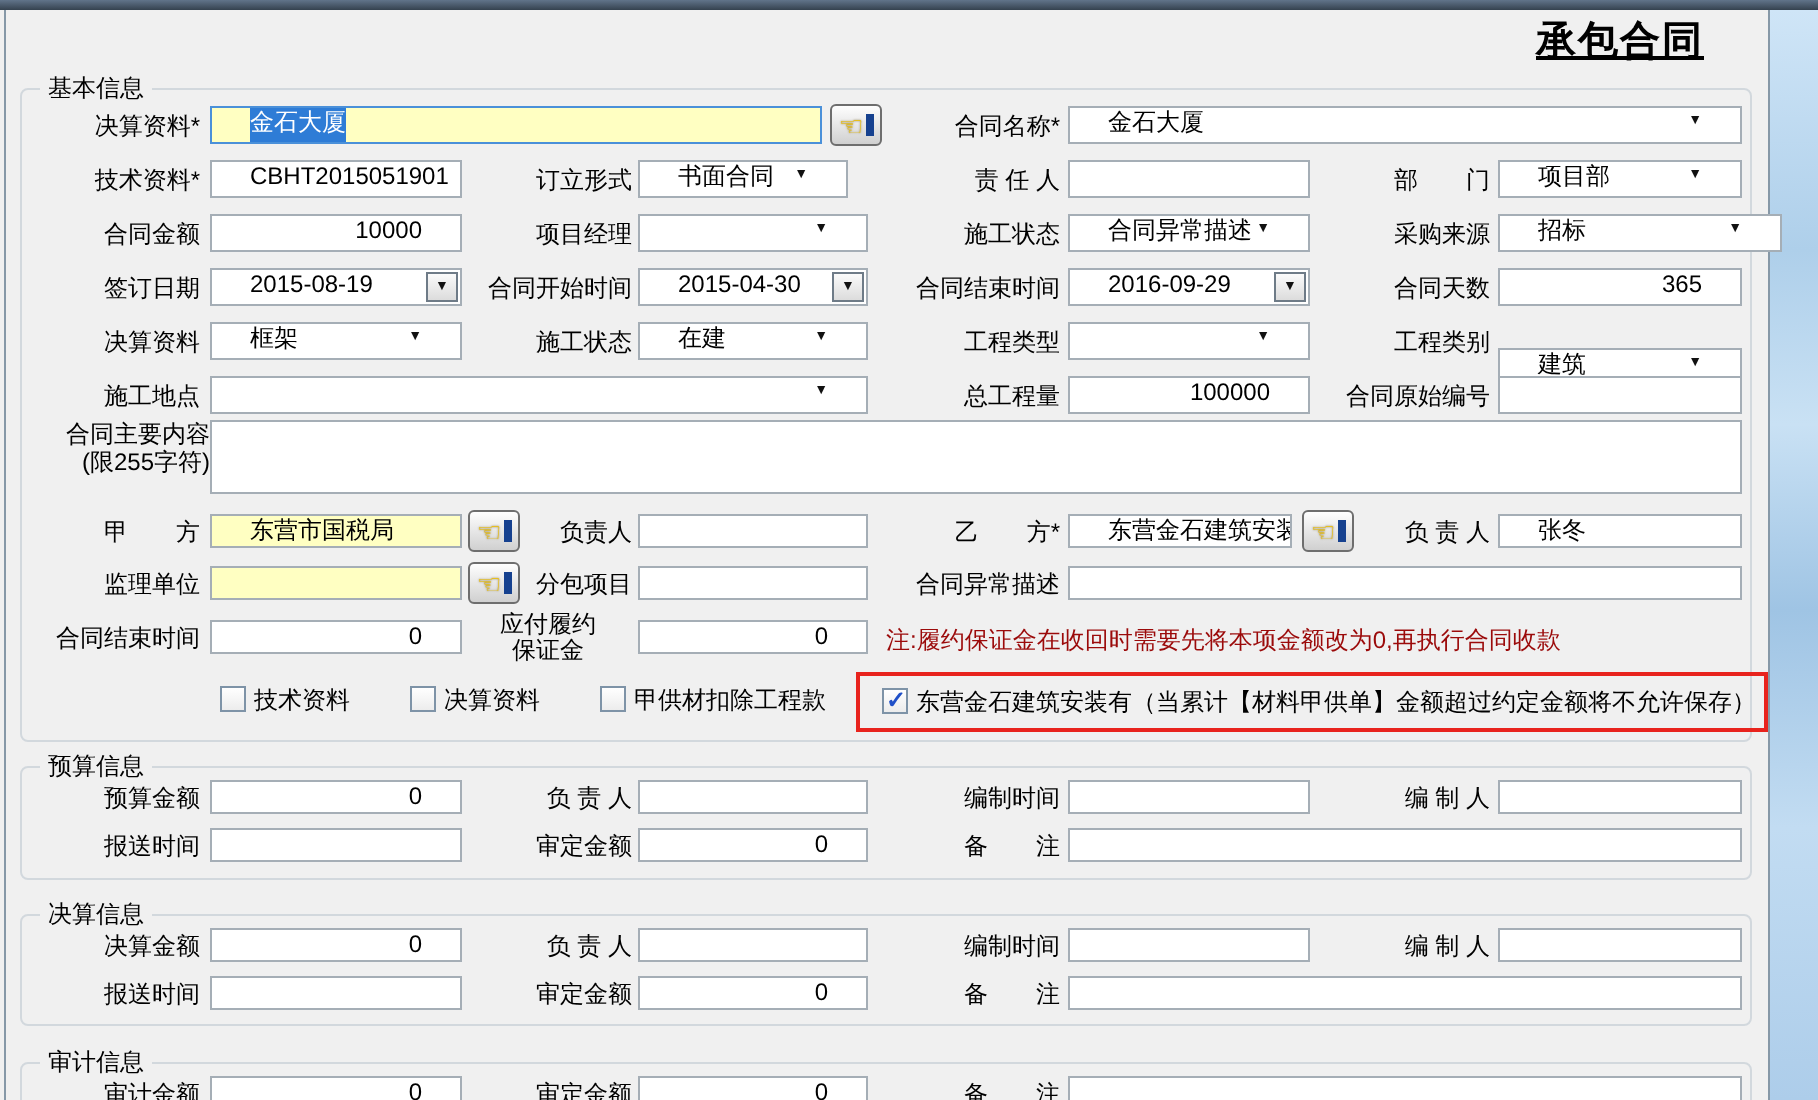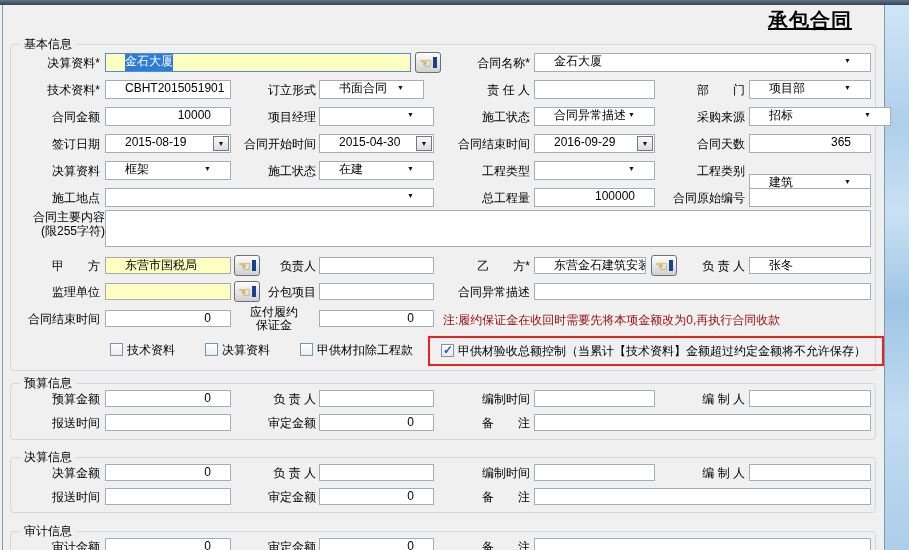--- a/index.html
+++ b/index.html
@@ -226,21 +226,21 @@
 <div class="rednote">注:履约保证金在收回时需要先将本项金额改为0,再执行合同收款</div>
 
 <div class="cb" style="left:110px;top:343px"></div>
 <div class="cblbl" style="left:127px;top:343px">技术资料</div>
 <div class="cb" style="left:205px;top:343px"></div>
 <div class="cblbl" style="left:222px;top:343px">决算资料</div>
 <div class="cb" style="left:300px;top:343px"></div>
 <div class="cblbl" style="left:317px;top:343px">甲供材扣除工程款</div>
 <div class="alert"></div>
 <div class="cb checked" style="left:441px;top:344px"></div>
-<div class="cblbl" style="left:458px;top:344px">甲供材验收总额控制（当累计【技术资料】金额超过约定金额将不允许保存）</div>
+<div class="cblbl" style="left:458px;top:344px">东营金石建筑安装有（当累计【材料甲供单】金额超过约定金额将不允许保存）</div>
 
 <div class="grp" style="left:10px;top:383px;width:866px;height:57px"></div>
 <div class="gtitle" style="left:20px;top:376px">预算信息</div>
 <div class="lbl" style="left:6px;top:391px;width:94px">预算金额</div>
 <div class="fld num" style="left:105px;top:390px;width:126px">
     <span class="val">0</span>
   </div>
 <div class="lbl" style="left:226px;top:391px;width:90px">负 责 人</div>
 <div class="fld" style="left:319px;top:390px;width:115px">
     <span class="val"></span>

